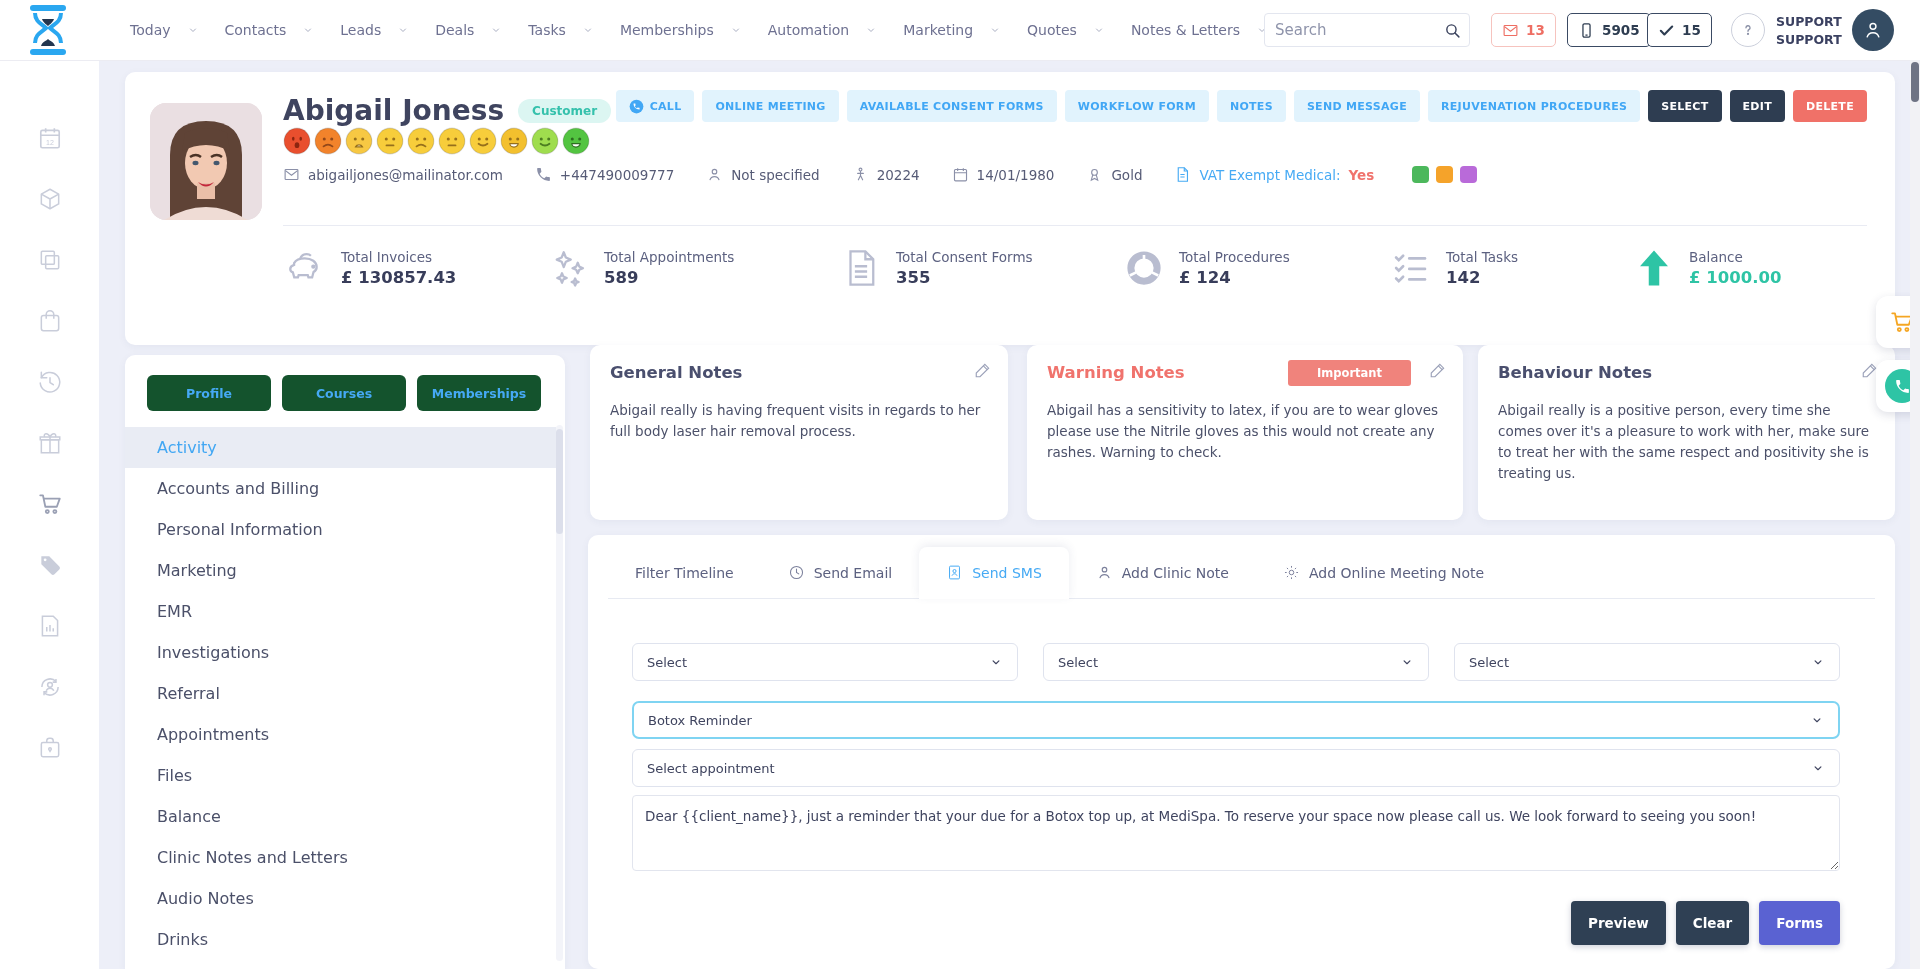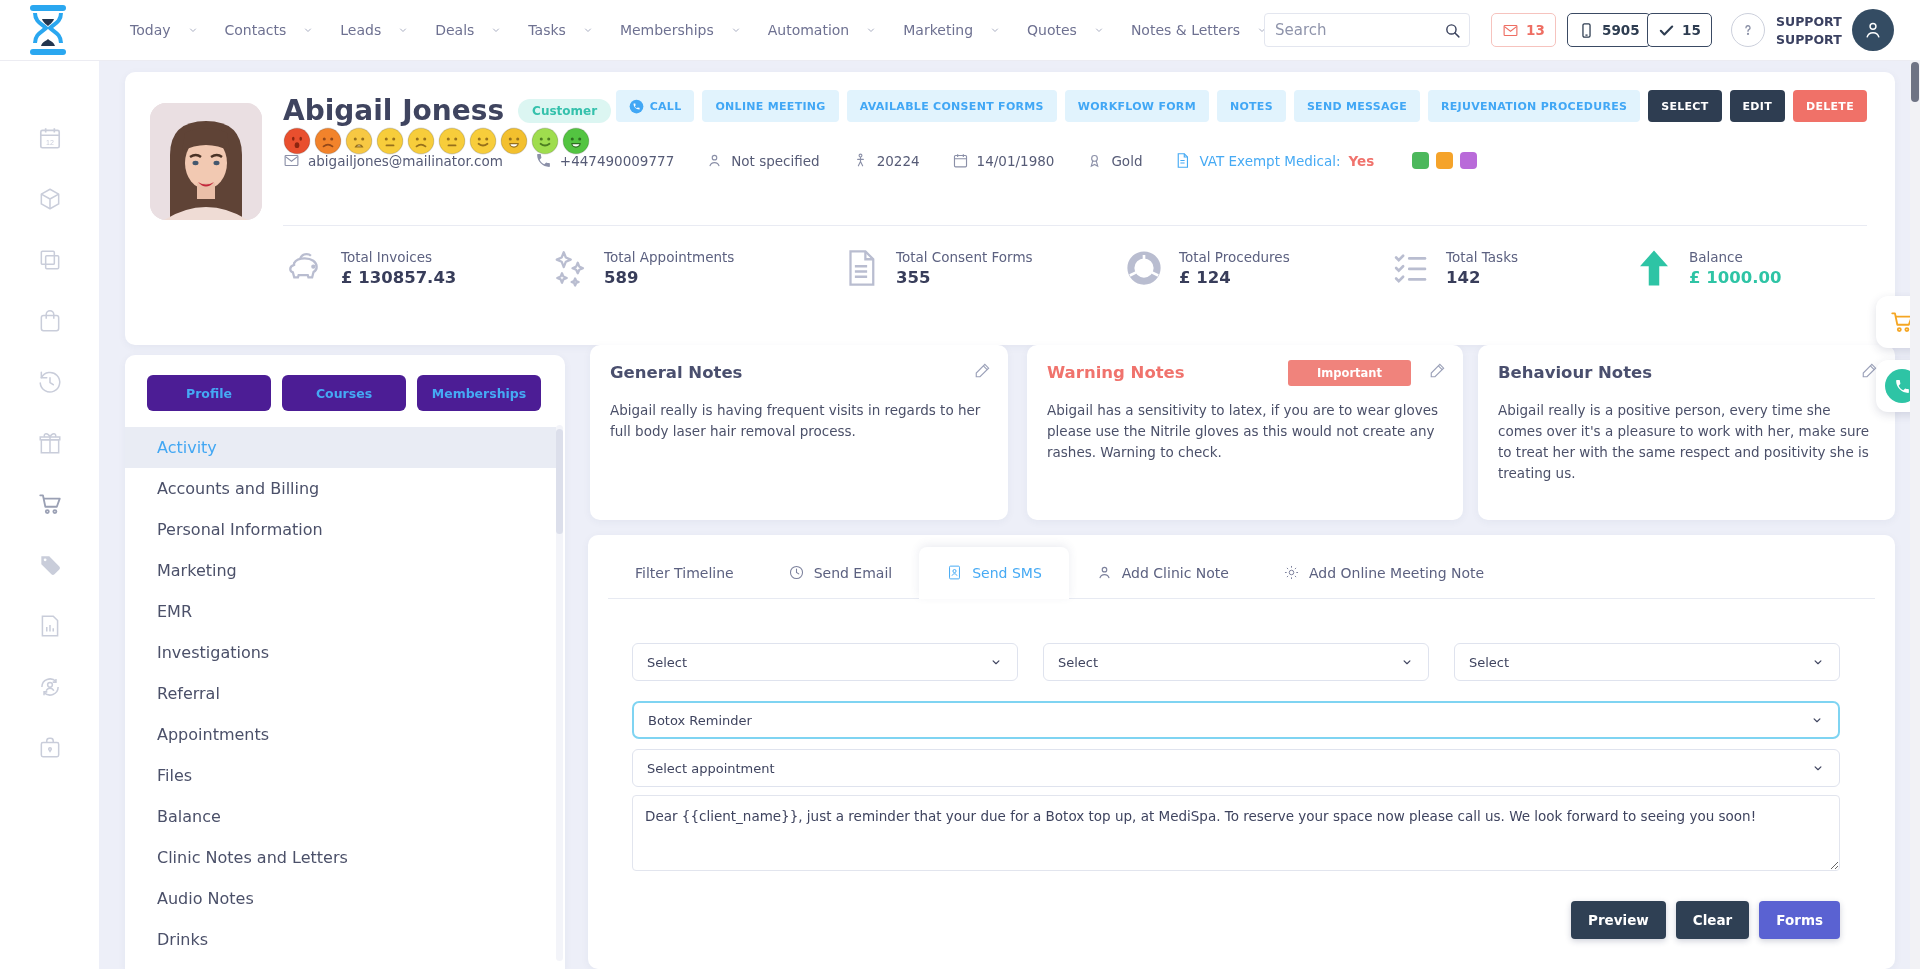--- a/index.html
+++ b/index.html
@@ -40,21 +40,21 @@
   .card{background:#fff;border-radius:10px;box-shadow:0 2px 8px rgba(40,50,90,.05);position:absolute;}
 
   
   #header-card{left:26px;top:12px;width:1770px;height:273px;}
   #photo{position:absolute;left:25px;top:31px;width:112px;height:117px;border-radius:16px;overflow:hidden;background:#e9dde0;}
   #name-row{position:absolute;left:158px;top:22px;display:flex;align-items:center;gap:14px;}
   #name{font-size:28px;font-weight:600;color:#3f445f;}
   .cust-badge{background:#dcf6f2;color:#35c1ac;font-size:12px;font-weight:600;padding:5px 14px;border-radius:13px;}
   #moods{position:absolute;left:158px;top:55px;display:flex;gap:3px;}
   .mood{width:28px;height:28px;cursor:pointer;}
-  #contact{position:absolute;left:158px;top:80px;display:flex;align-items:center;gap:32px;font-size:13.5px;color:#565b76;}
+  #contact{position:absolute;left:158px;top:94px;display:flex;align-items:center;gap:32px;font-size:13.5px;color:#565b76;}
   .c-item{display:flex;align-items:center;gap:8px;white-space:nowrap;}
   .c-item .icon{width:17px;height:17px;color:#8b90a8;}
   .c-item.vat{color:#46aaf4;}
   .c-item.vat .icon{color:#46aaf4;}
   .c-item.vat b{color:#f0736d;font-weight:600;}
   #swatches{display:flex;gap:7px;margin-left:6px;}
   .swatch{width:17px;height:17px;border-radius:4px;cursor:pointer;}
   #divider{position:absolute;left:158px;right:28px;top:153px;border-top:1px solid #e9ebf3;}
   #actions{position:absolute;right:28px;top:18px;display:flex;gap:8px;}
   .act{height:32px;display:flex;align-items:center;gap:6px;padding:6px 13px;border:none;border-radius:4px;font-size:11px;font-weight:700;letter-spacing:.3px;cursor:pointer;font-family:inherit;white-space:nowrap;}
@@ -64,21 +64,21 @@
   .act .icon{width:15px;height:15px;}
   .stat{position:absolute;top:175px;display:flex;gap:14px;align-items:center;}
   .stat .icon{width:42px;height:42px;color:#b9bdd0;}
   .stat .lbl{font-size:13.5px;color:#5c6180;}
   .stat .val{font-size:16.5px;font-weight:700;color:#383d5a;margin-top:3px;}
   .stat.accent .icon,.stat.accent .val{color:#2ec4a5;}
 
   
   #left-card{left:26px;top:295px;width:440px;height:614px;border-radius:10px 10px 0 0;}
   #lp-tabs{position:absolute;left:22px;top:20px;display:flex;gap:11px;}
-  .lp-tab{width:124px;height:36px;background:#4c1d95;color:#45a9f4;font-size:12.5px;font-weight:600;display:flex;align-items:center;justify-content:center;border-radius:6px;cursor:pointer;}
+  .lp-tab{width:124px;height:36px;background:#14532d;color:#45a9f4;font-size:12.5px;font-weight:600;display:flex;align-items:center;justify-content:center;border-radius:6px;cursor:pointer;}
   #lp-menu{position:absolute;left:0;top:72px;width:100%;}
   .lp-item{height:41px;display:flex;align-items:center;padding-left:32px;font-size:16px;color:#4b5069;cursor:pointer;}
   .lp-item.active{background:#e9ecf4;color:#42a7f3;margin-right:9px;}
   #lp-scroll{position:absolute;right:2px;top:70px;bottom:8px;width:7px;background:#f3f4f9;border-radius:4px;}
   #lp-thumb{position:absolute;top:4px;left:0;width:7px;height:105px;background:#dcdfeb;border-radius:4px;cursor:pointer;}
 
   
   .note{top:285px;height:175px;}
   .note h3{margin:18px 0 18px 20px;font-size:16.5px;font-weight:600;color:#4a4f6e;}
   .note.warning h3{color:#f0736d;}
@@ -96,21 +96,21 @@
   .tl-tab.active::after{content:"";position:absolute;left:0;right:0;bottom:-1px;height:2px;background:#fff;}
   #form{position:absolute;left:44px;top:108px;width:1208px;}
   .sel-row{display:flex;gap:25px;}
   .sel{height:38px;border:1px solid #dfe3ee;border-radius:6px;display:flex;align-items:center;justify-content:space-between;padding:0 14px;font-size:13px;color:#3f445f;background:#fff;cursor:pointer;}
   .sel .chev{width:14px;height:14px;color:#3f445f;}
   .sel.w3{width:386px;}
   .sel.template{margin-top:20px;border:2px solid #7fd4f2;border-radius:7px;}
   .sel.appt{margin-top:10px;}
   #sms-text{display:block;width:100%;height:76px;margin-top:8px;border:1px solid #e2e5ee;border-radius:4px;padding:10px 12px;font-size:13.5px;color:#3f445f;font-family:inherit;resize:vertical;line-height:1.5;outline:none;}
   #form-btns{display:flex;justify-content:flex-end;gap:10px;margin-top:30px;}
-  .fbtn{height:38px;padding:0 17px;border:none;border-radius:4px;font-size:13.5px;font-weight:600;color:#fff;display:flex;align-items:center;cursor:pointer;font-family:inherit;box-shadow:0 2px 6px rgba(30,40,80,.22);}
+  .fbtn{height:44px;padding:0 17px;border:none;border-radius:4px;font-size:13.5px;font-weight:600;color:#fff;display:flex;align-items:center;cursor:pointer;font-family:inherit;box-shadow:0 2px 6px rgba(30,40,80,.22);}
   .fbtn.dark{background:#2f4054;}
   .fbtn.primary{background:#5a62d2;}
 
   
   .float-btn{position:absolute;right:-8px;width:52px;height:52px;background:#fff;border-radius:12px;box-shadow:0 3px 10px rgba(40,50,90,.15);display:flex;align-items:center;justify-content:center;cursor:pointer;z-index:7;}
   #float-cart{top:236px;color:#f5a623;}
   #float-cart .icon{width:26px;height:26px;}
   #float-wa{top:300px;}
   #wa-circle{width:34px;height:34px;border-radius:50%;background:#2ec4a5;color:#fff;display:flex;align-items:center;justify-content:center;}
   #wa-circle .icon{width:17px;height:17px;}

